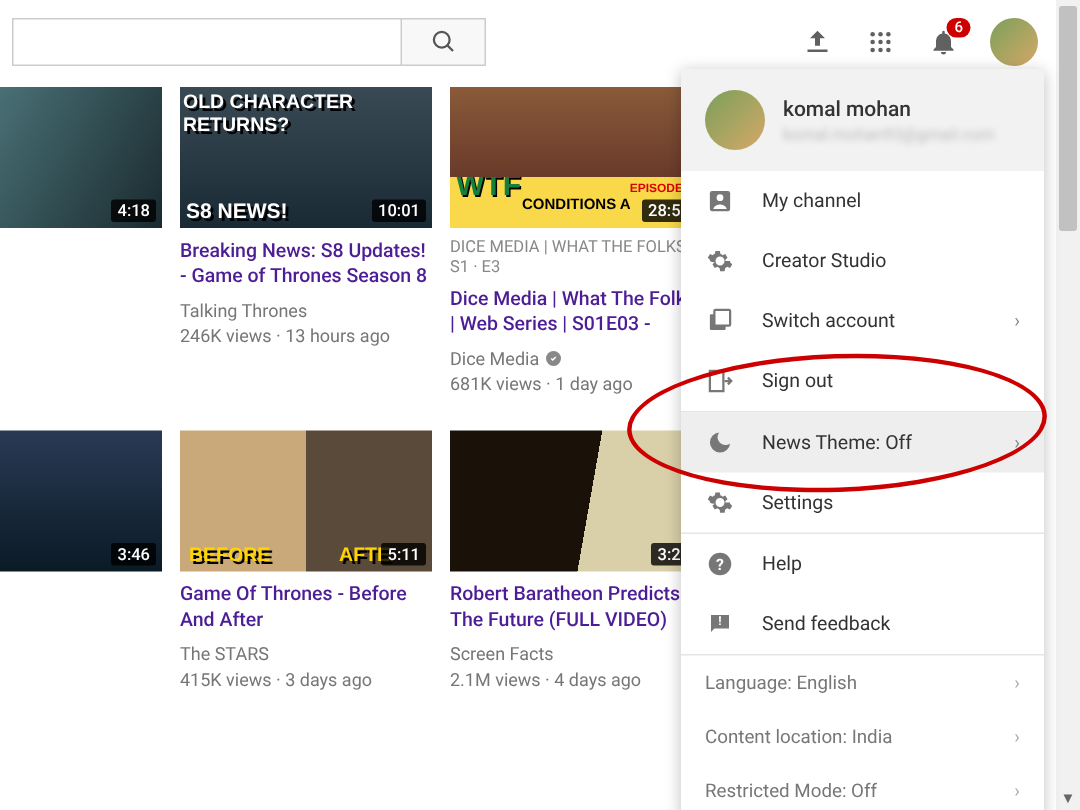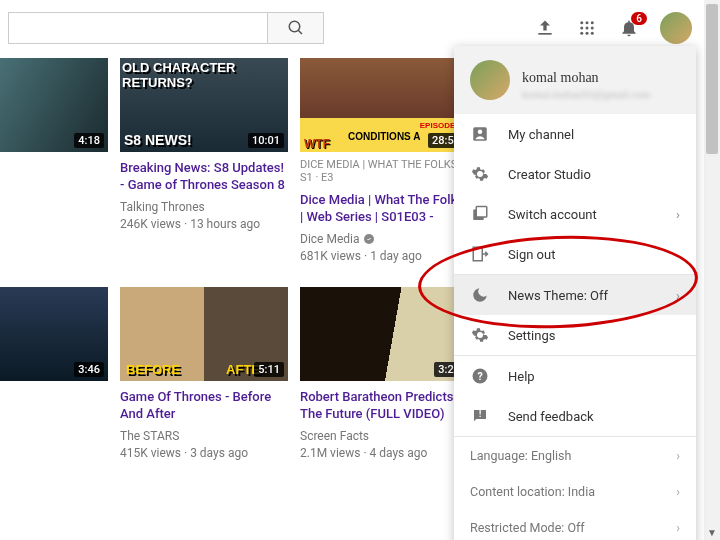--- a/index.html
+++ b/index.html
@@ -25,21 +25,21 @@
 .title { font-size: 13px; font-weight: 500; color: #4c1d95; margin-top: 8px; line-height: 1.3; max-height: 34px; overflow: hidden; }
 .kicker { font-size: 11px; color: #888; margin-top: 6px; text-transform: none; }
 .chan { font-size: 12px; color: #767676; margin-top: 6px; display:flex; align-items:center; gap:4px;}
 .meta { font-size: 12px; color: #767676; margin-top: 3px; }
 .verify { width:12px; height:12px; display:inline-block; }
 
 .row2 { margin-top: 22px; }
 
 
 .menu { position: absolute; top: 46px; right: 24px; width: 242px; background: #fff; box-shadow: 0 2px 10px rgba(0,0,0,.25); z-index: 10; }
-.menu-hdr { display: flex; align-items: flex-end; gap: 12px; padding: 14px 16px; background: #f2f2f2; font-family: Liberation Serif, serif; }
+.menu-hdr { display: flex; align-items: center; gap: 12px; padding: 14px 16px; background: #f2f2f2; }
 .avatar-md { width: 40px; height: 40px; border-radius: 50%; background: linear-gradient(135deg,#7aa05a,#d6a868); }
 .menu-name { font-size: 14px; font-weight: 500; color: #333; }
 .menu-email { font-size: 11px; color: #bbb; filter: blur(2px); margin-top:2px;}
 .menu-item { display: flex; align-items: center; height: 40px; padding: 0 16px; cursor: pointer; font-size: 13px; color: #333; gap: 18px; }
 .menu-item.hover { background: #eee; }
 .menu-item .mico { width: 20px; height: 20px; display:flex; align-items:center; justify-content:center; color:#777; }
 .menu-item .chev { margin-left: auto; color: #888; }
 .menu-sep { height: 1px; background: #e5e5e5; }
 .menu-item.muted { color: #777; font-size: 12.5px; height: 36px; gap: 0; }
 .menu-item.muted .label { flex:1; }
@@ -110,21 +110,21 @@
       <span class="ov-text" style="top:2px;left:2px;font-size:13px;">OLD CHARACTER RETURNS?</span>
       <span class="ov-text" style="bottom:4px;left:4px;font-size:14px;">S8 NEWS!</span>
       <span class="dur">10:01</span>
     </div>
     <div class="title">Breaking News: S8 Updates! - Game of Thrones Season 8</div>
     <div class="chan">Talking Thrones</div>
     <div class="meta">246K views · 13 hours ago</div>
   </div>
   <div class="col">
     <div class="thumb" style="background:#f9d94a;">
-      <span class="ov-text" style="bottom:1px;left:4px;font-size:12px;color:#c2410c;text-shadow:1px 1px #000;">WTF</span>
+      <span class="ov-text" style="bottom:16px;left:4px;font-size:20px;color:#15803d;text-shadow:1px 1px #000;">WTF</span>
       <span class="ov-text" style="bottom:10px;left:48px;font-size:10px;color:#000;text-shadow:none;">CONDITIONS A</span>
       <span class="ov-text" style="bottom:22px;right:6px;font-size:8px;color:#d00;text-shadow:none;">EPISODE 3</span>
       <div style="position:absolute;top:0;left:0;right:0;height:60px;background:linear-gradient(#8a5a3a,#6a3a2a);"></div>
       <span class="dur">28:56</span>
     </div>
     <div class="kicker">DICE MEDIA | WHAT THE FOLKS  S1 · E3</div>
     <div class="title">Dice Media | What The Folks | Web Series | S01E03 -</div>
     <div class="chan">
         <span>Dice Media</span>
         <span class="verify"><svg width="12" height="12" viewBox="0 0 24 24" fill="#888">

